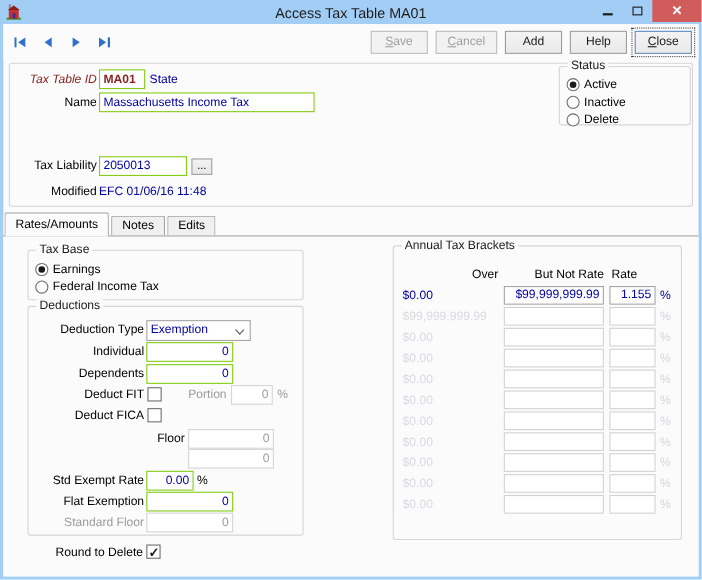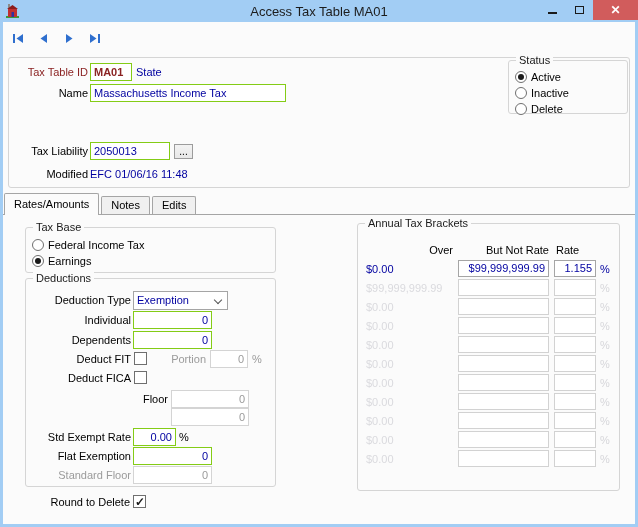--- a/index.html
+++ b/index.html
@@ -131,24 +131,31 @@
             </svg>
         </span>
         <span class="nav-ic">
           <svg width="12" height="11" viewBox="0 0 12 11">
               <polygon points="2,1 2,10 8.5,5.5" fill="#2f6fce"></polygon>
               <rect x="10" y="1" width="2" height="9" fill="#2f6fce"></rect>
             </svg>
         </span>
       </span>
       <span class="tb-spacer"></span>
+      <span class="tb-buttons">
+          <button type="button" class="btn dis"><u>S</u>ave</button>
+          <button type="button" class="btn dis"><u>C</u>ancel</button>
+          <button type="button" class="btn">Add</button>
+          <button type="button" class="btn">Help</button>
+          <button type="button" class="btn focus"><u>C</u>lose</button>
+        </span>
     </div>
 
     <div class="group" style="left:5px;top:35px;width:622px;height:131px;">
-      <span class="lbl maroon" style="left:0;top:5px;width:79px;">Tax Table ID</span>
+      <span class="lbl maroon" style="left:0;top:5px;width:79px;font-style:italic;">Tax Table ID</span>
       <input class="fld id" style="left: 81px; top: 5px; width: 42px;" value="MA01">
       <span class="val" style="left:127px;top:5px;">State</span>
       <span class="lbl" style="left:0;top:26px;width:79px;">Name</span>
       <input class="fld" style="left: 81px; top: 26px; width: 196px;" value="Massachusetts Income Tax">
 
       <div class="group" style="left:499px;top:2px;width:120px;height:54px;">
         <span class="gtitle">Status</span>
         <div style="position:absolute;left:6px;top:8px;">
             <div class="radio-row">
               <span class="radio sel"></span>
@@ -177,26 +184,26 @@
       <span class="tab">Notes</span>
       <span class="tab">Edits</span>
     </div>
 
     <div class="tabpanel">
 
       <div class="group" style="left:22px;top:12px;width:251px;height:46px;">
         <span class="gtitle">Tax Base</span>
         <div style="position:absolute;left:6px;top:9px;">
             <div class="radio-row">
+              <span class="radio sel"></span>
+              <span class="rlabel">Earnings</span>
+            </div>
+            <div class="radio-row">
               <span class="radio"></span>
               <span class="rlabel">Federal Income Tax</span>
-            </div>
-            <div class="radio-row">
-              <span class="radio sel"></span>
-              <span class="rlabel">Earnings</span>
             </div>
           </div>
       </div>
 
       <div class="group" style="left:22px;top:63px;width:251px;height:209px;">
         <span class="gtitle">Deductions</span>
 
         <span class="lbl" style="left:0;top:12px;width:105px;">Deduction Type</span>
         <div class="dd" style="left:107px;top:12px;width:95px;">
           <span class="dd-val">Exemption</span>

